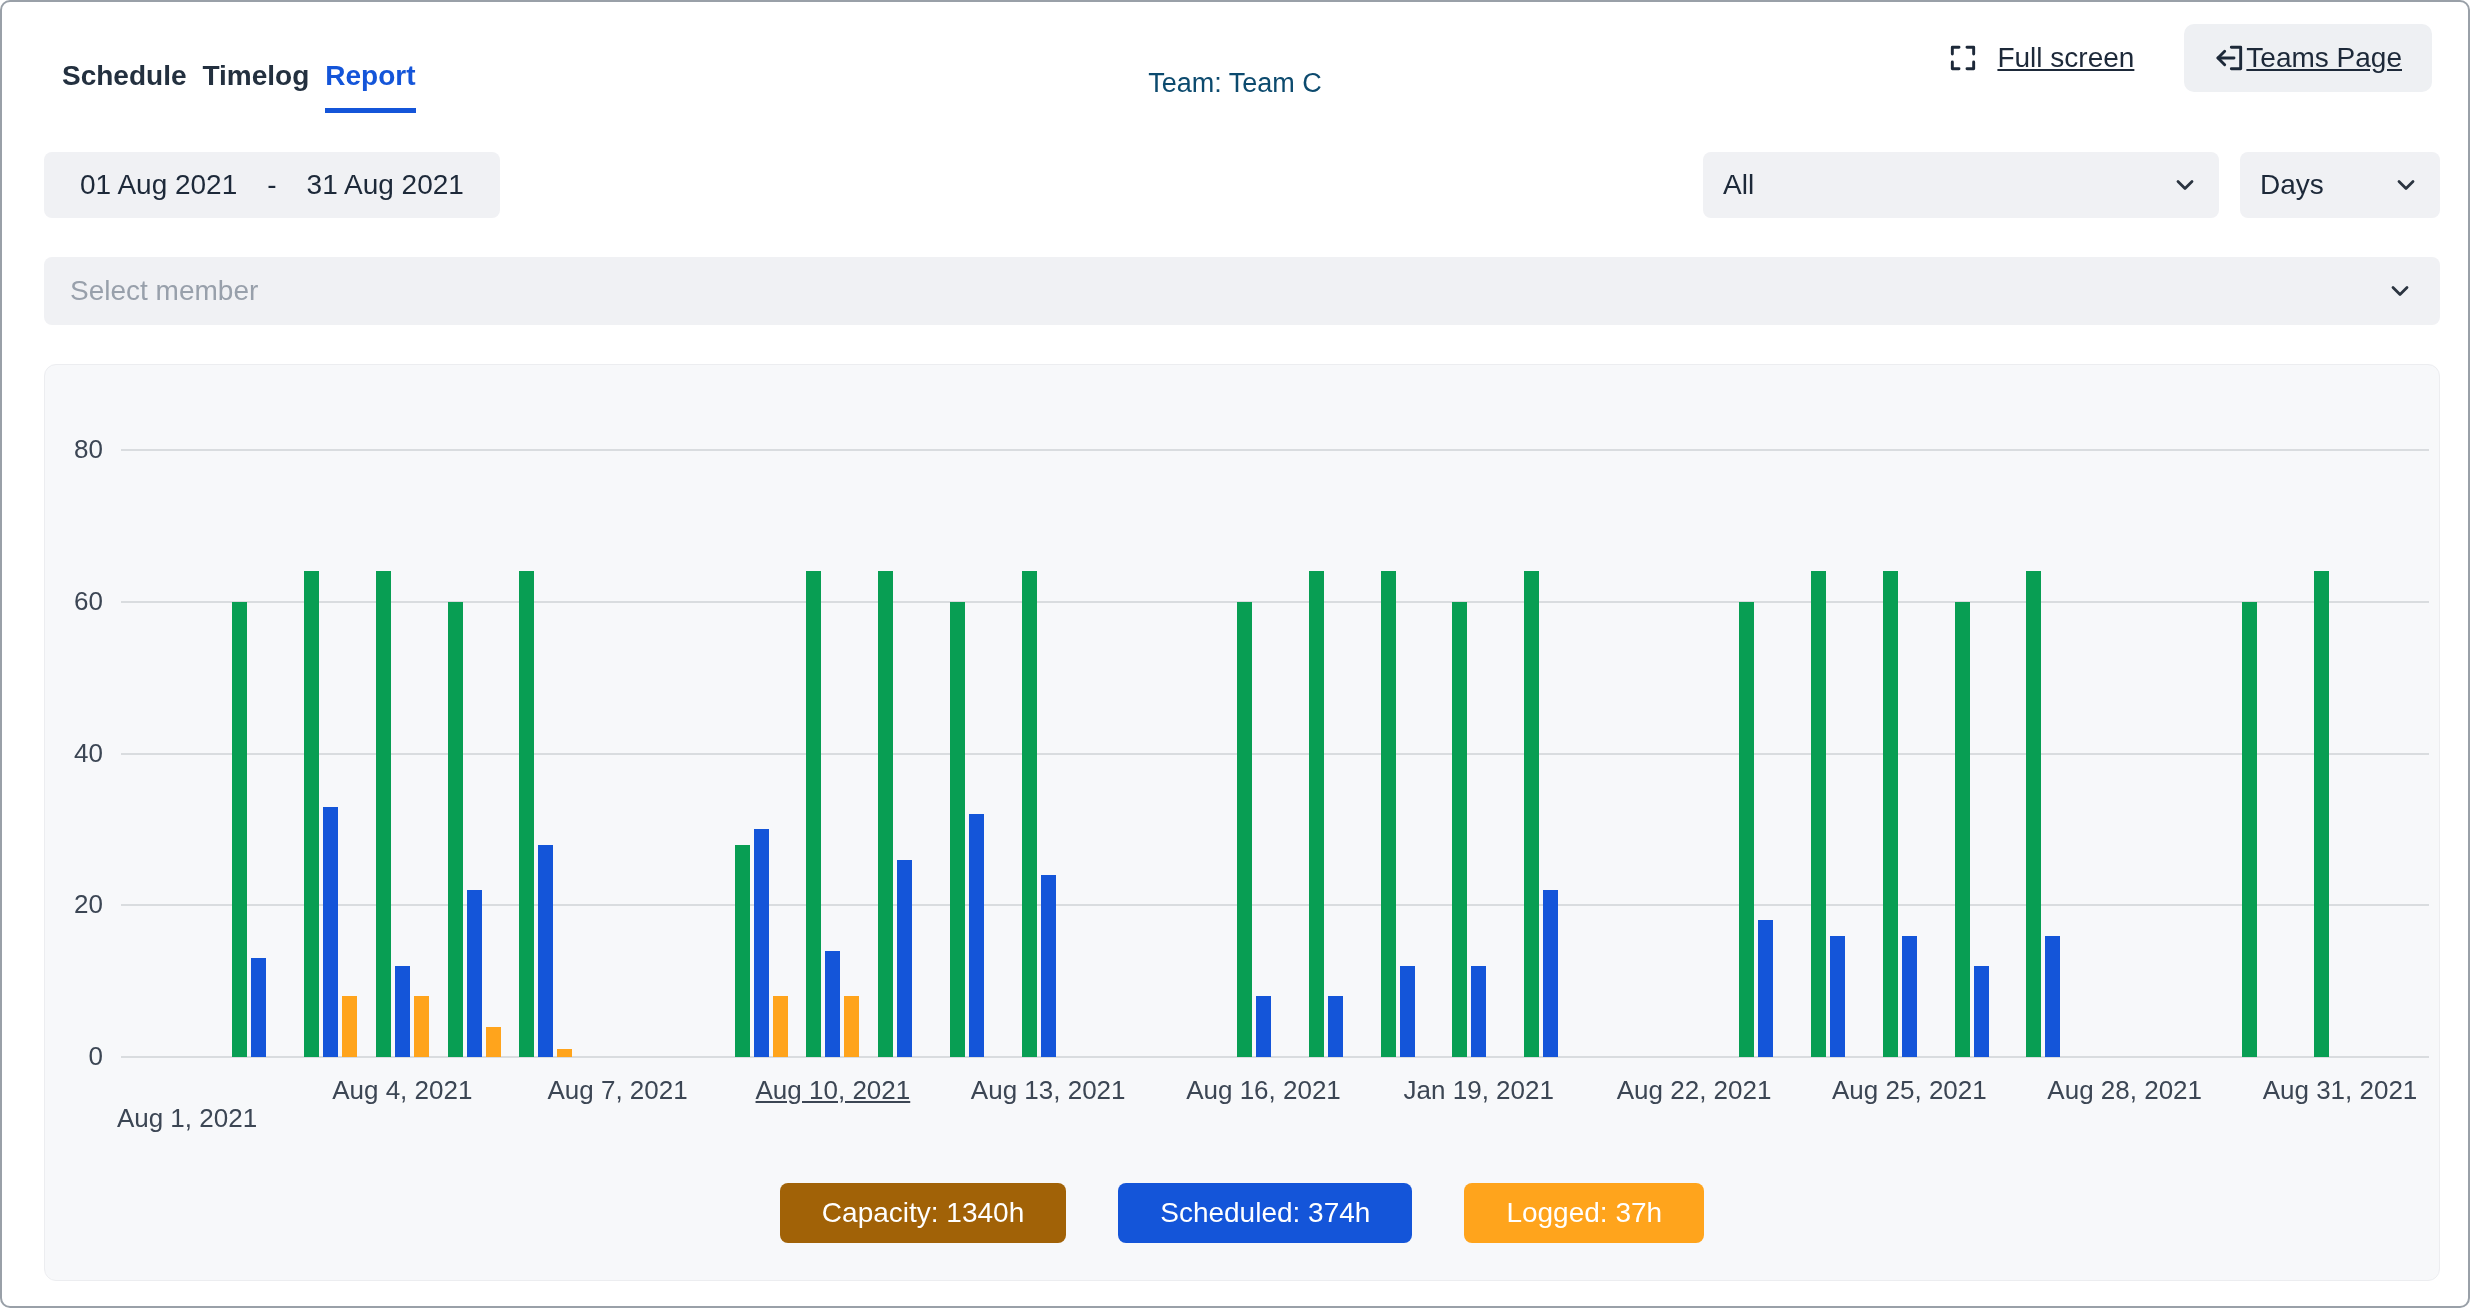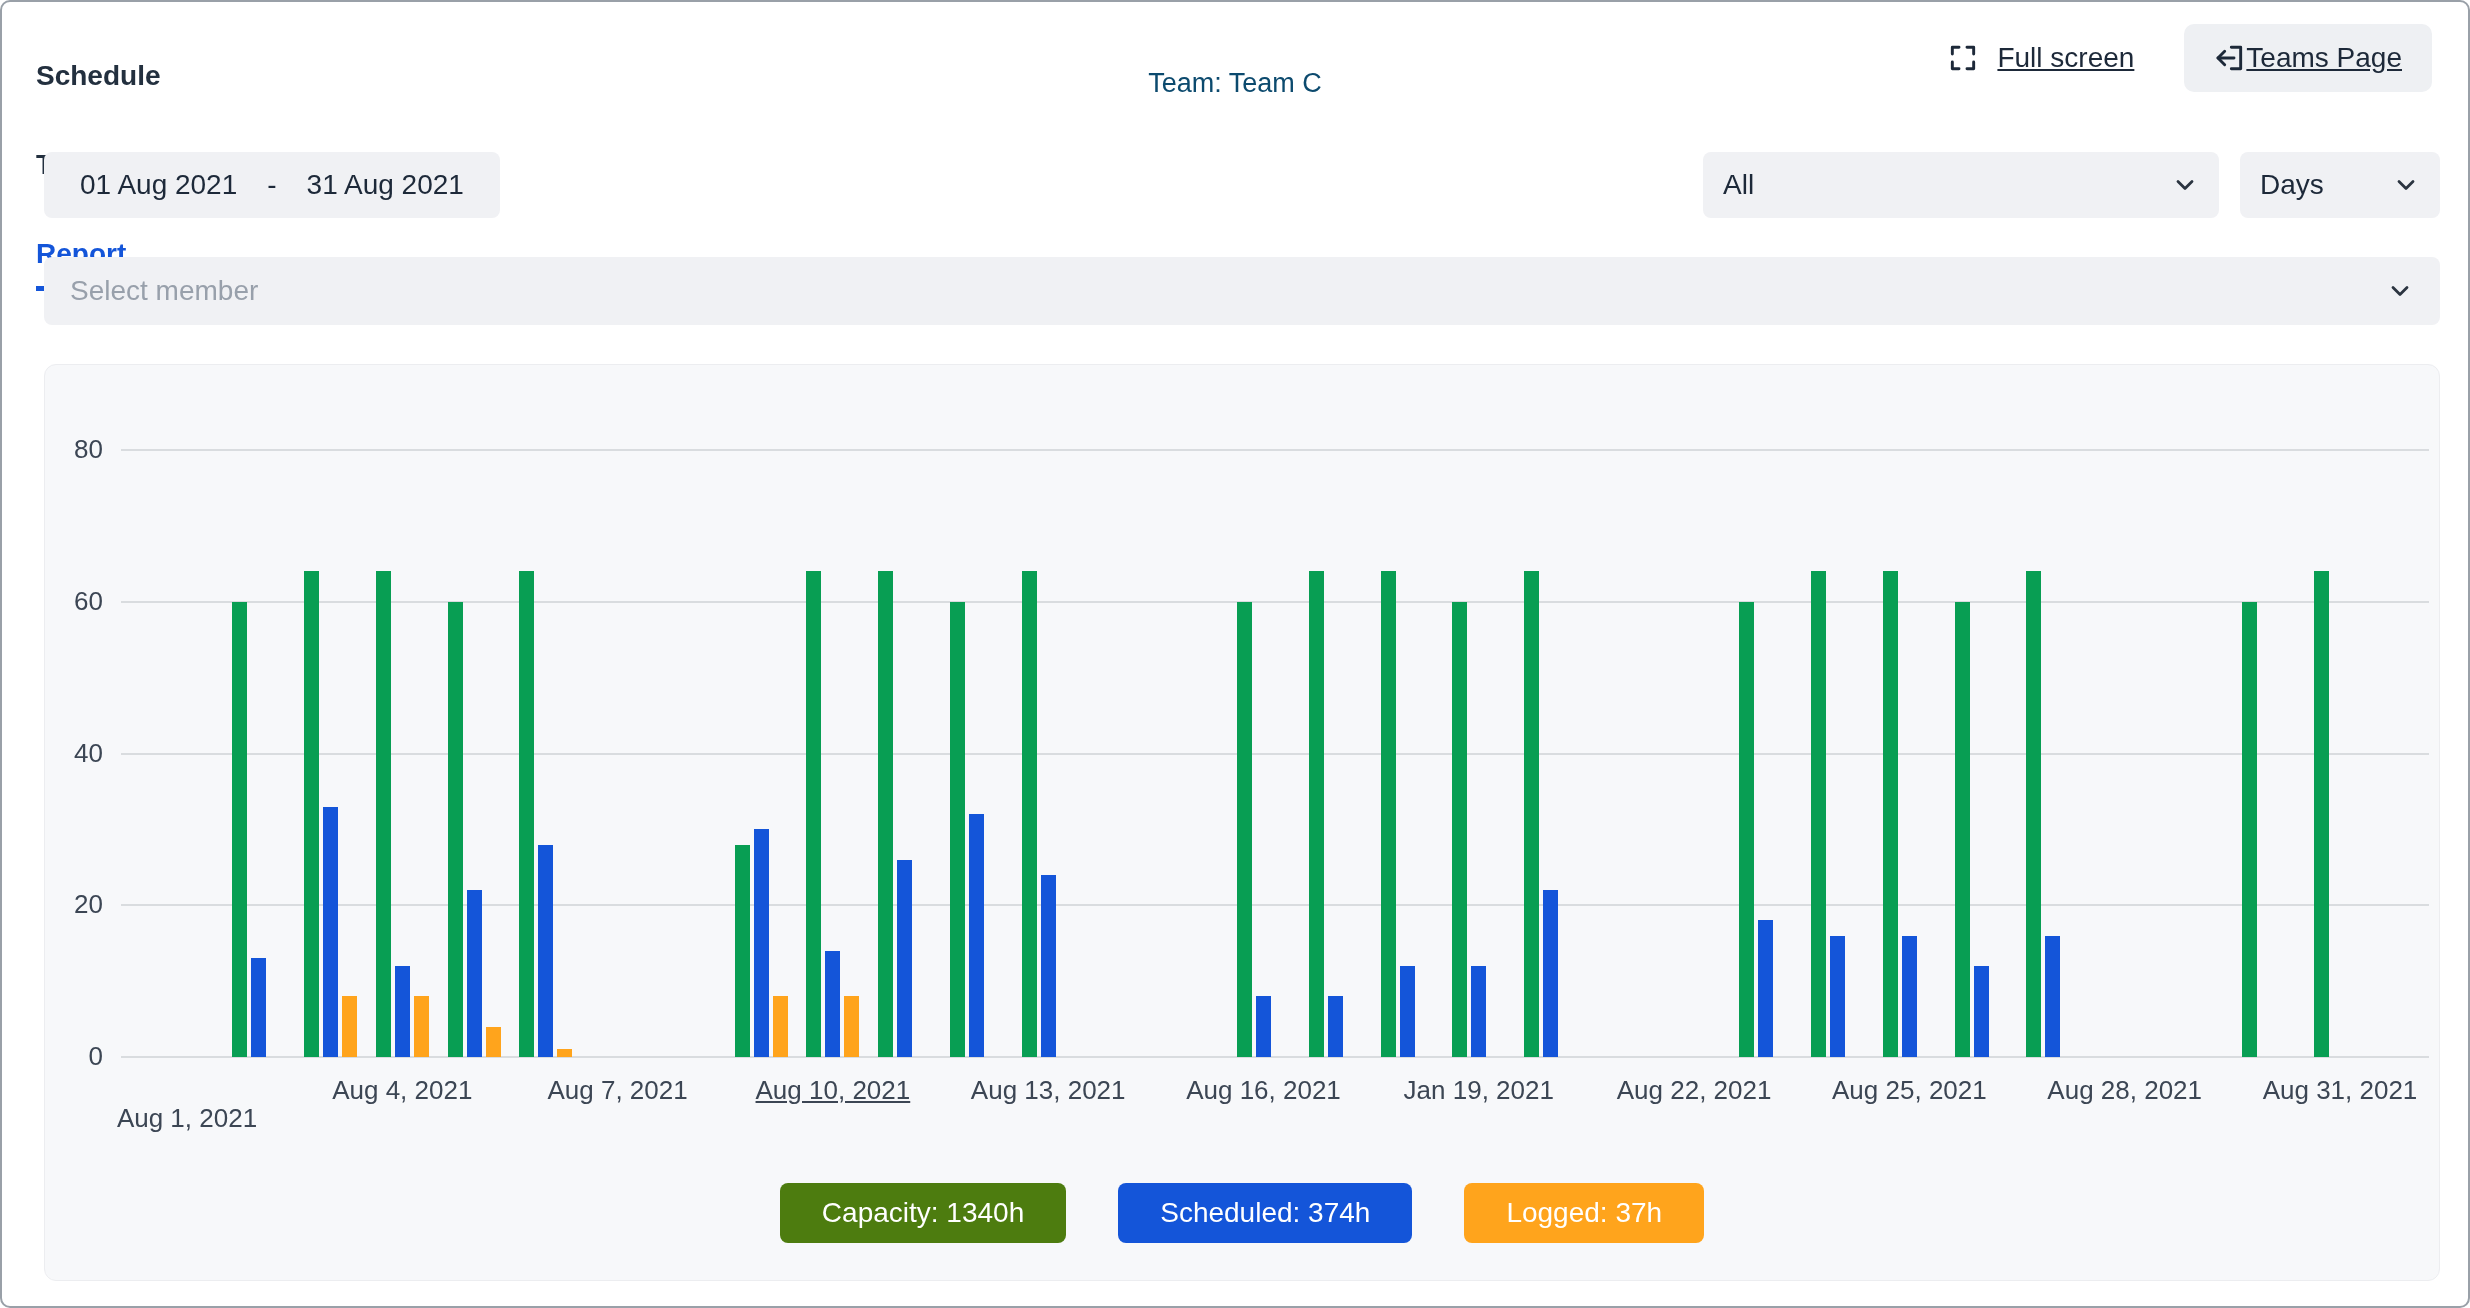--- a/index.html
+++ b/index.html
@@ -10,21 +10,21 @@
     color:#1d2939;
   }
   .frame {
     position:absolute; inset:0;
     border:2px solid #99a0a8; border-radius:10px;
     background:#ffffff; overflow:hidden;
   }
   button { font-family:inherit; cursor:pointer; }
 
   
-  .tabs { position:absolute; left:34px; top:58px; display:flex; gap:36px;flex-direction:column; }
+  .tabs { position:absolute; left:60px; top:58px; display:flex; gap:16px; }
   .tab {
     font-size:28px; font-weight:700; color:#23303f;
     padding-bottom:16px; border-bottom:5px solid transparent;
   }
   .tab.active { color:#1455d9; border-bottom-color:#1455d9; }
 
   .team-title {
     position:absolute; left:0; right:0; top:66px;
     text-align:center; font-size:27px; color:#0c4a6e;
   }
@@ -234,19 +234,19 @@
         <div class="bar" style="left: 1852.67px; width: 15px; height: 91.05px; background: rgb(20, 85, 217);"></div>
         <div class="bar" style="left: 1924.43px; width: 15px; height: 121.4px; background: rgb(20, 85, 217);"></div>
         <div class="bar" style="left: 221.033px; width: 15px; height: 60.7px; background: rgb(255, 164, 28);"></div>
         <div class="bar" style="left: 292.8px; width: 15px; height: 60.7px; background: rgb(255, 164, 28);"></div>
         <div class="bar" style="left: 364.567px; width: 15px; height: 30.35px; background: rgb(255, 164, 28);"></div>
         <div class="bar" style="left: 436.333px; width: 15px; height: 7.5875px; background: rgb(255, 164, 28);"></div>
         <div class="bar" style="left: 651.633px; width: 15px; height: 60.7px; background: rgb(255, 164, 28);"></div>
         <div class="bar" style="left: 723.4px; width: 15px; height: 60.7px; background: rgb(255, 164, 28);"></div>
       </div>
     <div class="legend">
-      <button class="legend-btn" style="background: #4d7c0f;">Capacity: 1340h</button>
+      <button class="legend-btn" style="background: #a16207;">Capacity: 1340h</button>
       <button class="legend-btn" style="background: rgb(20, 85, 217);">Scheduled: 374h</button>
       <button class="legend-btn" style="background: rgb(255, 164, 28);">Logged: 37h</button>
     </div>
   </div>
 
 </div>
 
 </body></html>

